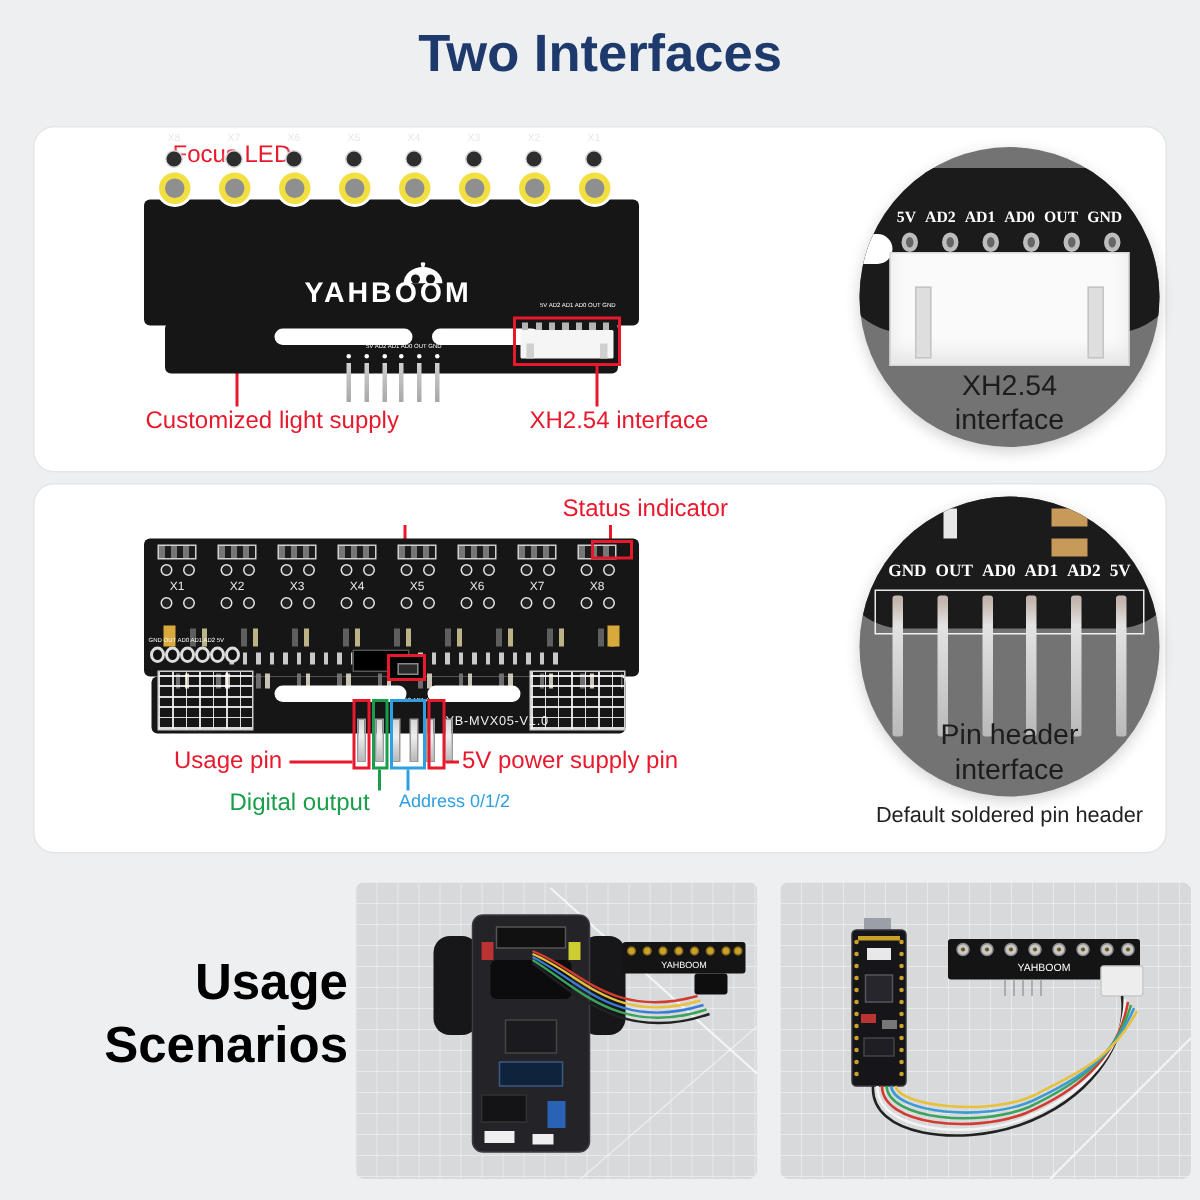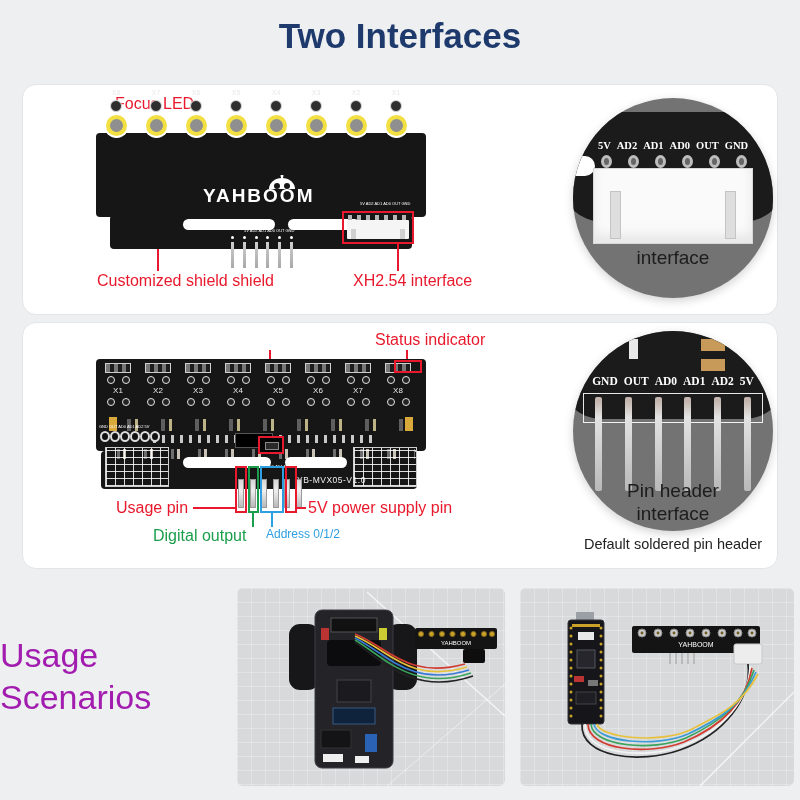--- a/index.html
+++ b/index.html
@@ -43,21 +43,21 @@
   .fp-bracket{width:24px;height:8px;border:1px solid #cfcfcf;background:repeating-linear-gradient(90deg,#777 0 4px,#1d1d1d 4px 8px);}
   .fp-pads{display:flex;gap:7px;}
   .fp-pads i{width:6px;height:6px;border:1px solid #e6e6e6;border-radius:50%;background:#222;}
   .fp-label{color:#e8e8e8;font-size:8px;line-height:8px;}
   .ttable{position:absolute;border:1px solid #cfcfcf;background:
     repeating-linear-gradient(0deg,rgba(255,255,255,.85) 0 1px,transparent 1px 7px),
     repeating-linear-gradient(90deg,rgba(255,255,255,.85) 0 1px,transparent 1px 9px);}
   .smd{position:absolute;opacity:.85;}
   .pin2{width:6px;height:29px;background:linear-gradient(180deg,#d6d6d6,#efefef 40%,#b9b9b9);border:1px solid #9a9a9a;box-sizing:border-box;}
   .pinbox{position:absolute;top:143px;height:47px;box-sizing:border-box;}
-  .usage-title{position:absolute;left:0;top:634px;width:232px;text-align:left;font-size:34px;font-weight:normal;color:#a21caf;line-height:42px;}
+  .usage-title{position:absolute;left:0;top:634px;width:232px;text-align:right;font-size:34px;font-weight:bold;color:#000000;line-height:42px;}
   .photo{position:absolute;top:588px;height:198px;border-radius:6px;overflow:hidden;}
 </style>
 </head>
 <body>
 
 <div class="page">
 
   <h1 class="page-title">Two Interfaces</h1>
 
   <section class="panel" id="panel1">
@@ -146,21 +146,21 @@
       <div class="abs" style="left:319px;top:126px;width:72px;height:33px;border:2px solid #e8192c;box-sizing:border-box;">
         <div class="abs" style="left:4px;top:2px;width:60px;height:5px;background:repeating-linear-gradient(90deg,#b5b5b5 0 4px,transparent 4px 9px);"></div>
         <div class="abs" style="left:3px;top:7px;width:62px;height:19px;background:#f5f5f5;border-radius:1px;">
           <div class="abs" style="left:4px;top:9px;width:5px;height:10px;background:#d0d0d0;"></div>
           <div class="abs" style="left:53px;top:9px;width:5px;height:10px;background:#d0d0d0;"></div>
         </div>
       </div>
       <div class="rline abs" style="left:374px;top:159px;width:2px;height:27px;"></div>
     </div>
 
-    <span class="red-label abs" style="left:74px;top:187px;">Customized shield shield</span>
+    <span class="red-label abs" style="left:74px;top:187px;">Customized light supply</span>
     <span class="red-label abs" style="left:330px;top:187px;">XH2.54 interface</span>
 
     <div class="inset" style="left:550px;top:13px;">
       <div class="inset-dark" style="left:-15px;top:14px;width:230px;height:110px;border-radius:0 0 46px 46px;"></div>
       <div class="abs" style="left:-12px;top:58px;width:34px;height:20px;background:#ffffff;border-radius:10px;"></div>
       <div class="abs iserif" style="left:0;top:42px;width:200px;display:flex;justify-content:center;gap:6px;font-size:10.5px;">
         <span>5V</span>
           <span>AD2</span>
           <span>AD1</span>
           <span>AD0</span>
@@ -173,20 +173,21 @@
           <i></i>
           <i></i>
           <i></i>
           <i></i>
         </div>
       <div class="abs" style="left:20px;top:70px;width:158px;height:74px;background:#fafafa;border:1px solid #d8d8d8;box-shadow:inset 0 -8px 12px rgba(0,0,0,.08);">
         <div class="abs" style="left:16px;top:22px;width:9px;height:46px;background:#dedede;border:1px solid #c4c4c4;"></div>
         <div class="abs" style="left:131px;top:22px;width:9px;height:46px;background:#dedede;border:1px solid #c4c4c4;"></div>
       </div>
       <div class="inset-cap" style="top:148px;">
+        <div>XH2.54</div>
         <div>interface</div>
       </div>
     </div>
   </section>
 
   <section class="panel" id="panel2">
 
     <span class="red-label abs" style="left:352px;top:8px;">Status indicator</span>
     <div class="rline abs" style="left:246px;top:27px;width:2px;height:86px;"></div>
     <div class="rline abs" style="left:383px;top:27px;width:2px;height:11px;"></div>

